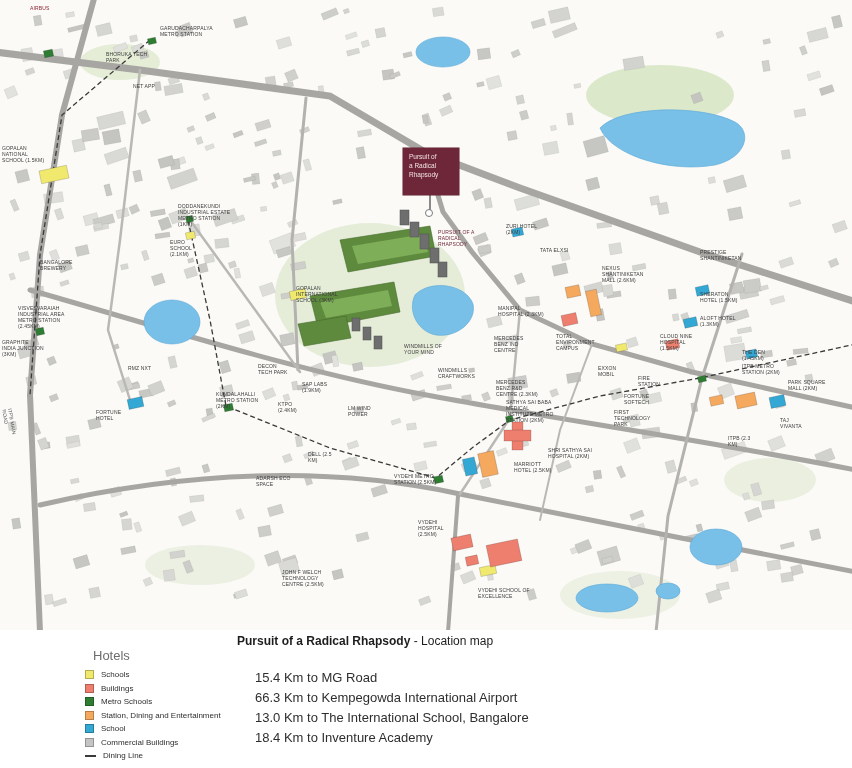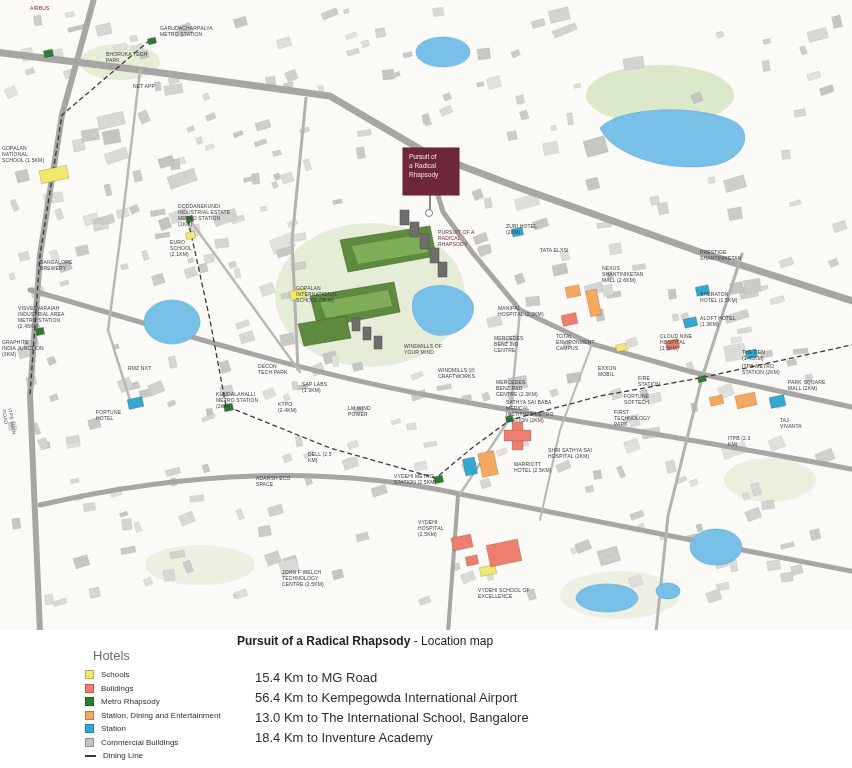--- a/index.html
+++ b/index.html
@@ -538,40 +538,40 @@
       <div class="lrow">
         <div class="sw" style="background: rgb(240, 233, 110);"></div>
         <span>Schools</span>
       </div>
       <div class="lrow">
         <div class="sw" style="background: rgb(238, 127, 110);"></div>
         <span>Buildings</span>
       </div>
       <div class="lrow">
         <div class="sw" style="background: rgb(47, 125, 51);"></div>
-        <span>Metro Rhapsody</span>
+        <span>Metro Schools</span>
       </div>
       <div class="lrow">
         <div class="sw" style="background: rgb(244, 169, 95);"></div>
         <span>Station, Dining and Entertainment</span>
       </div>
       <div class="lrow">
         <div class="sw" style="background: rgb(51, 168, 212);"></div>
-        <span>Station</span>
+        <span>School</span>
       </div>
       <div class="lrow">
         <div class="sw" style="background: rgb(196, 196, 196);"></div>
         <span>Commercial Buildings</span>
       </div>
       <div class="lrow">
         <div class="sw dash"></div>
         <span>Dining Line</span>
       </div>
     </div>
 
     <div class="distances">
       <div class="drow">15.4 Km to MG Road</div>
-      <div class="drow">56.4 Km to Kempegowda International Airport</div>
+      <div class="drow">66.3 Km to Kempegowda International Airport</div>
       <div class="drow">13.0 Km to The International School, Bangalore</div>
       <div class="drow">18.4 Km to Inventure Academy</div>
     </div>
   </div>
 </div>
 
 </body></html>

